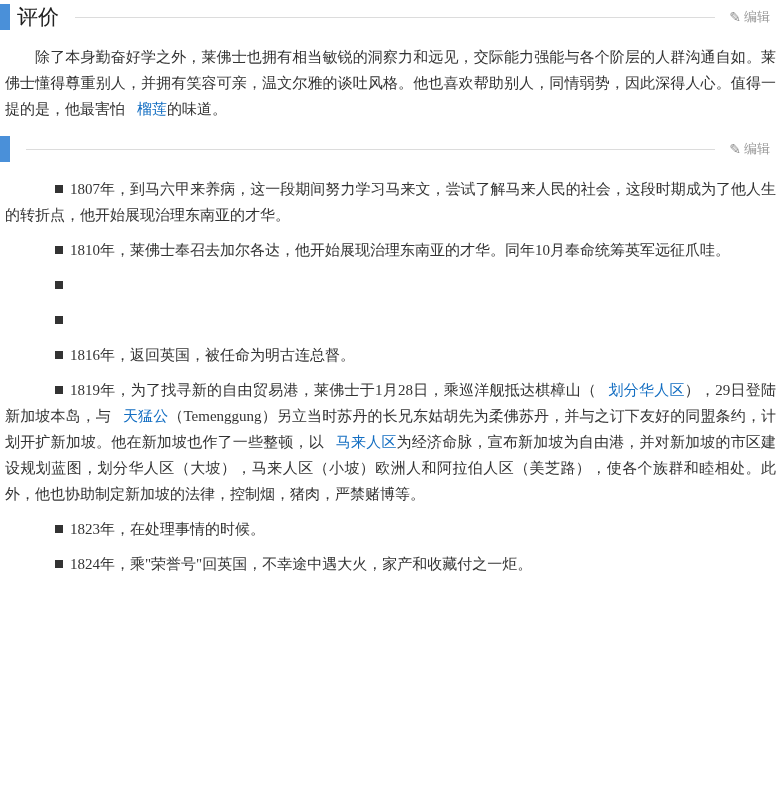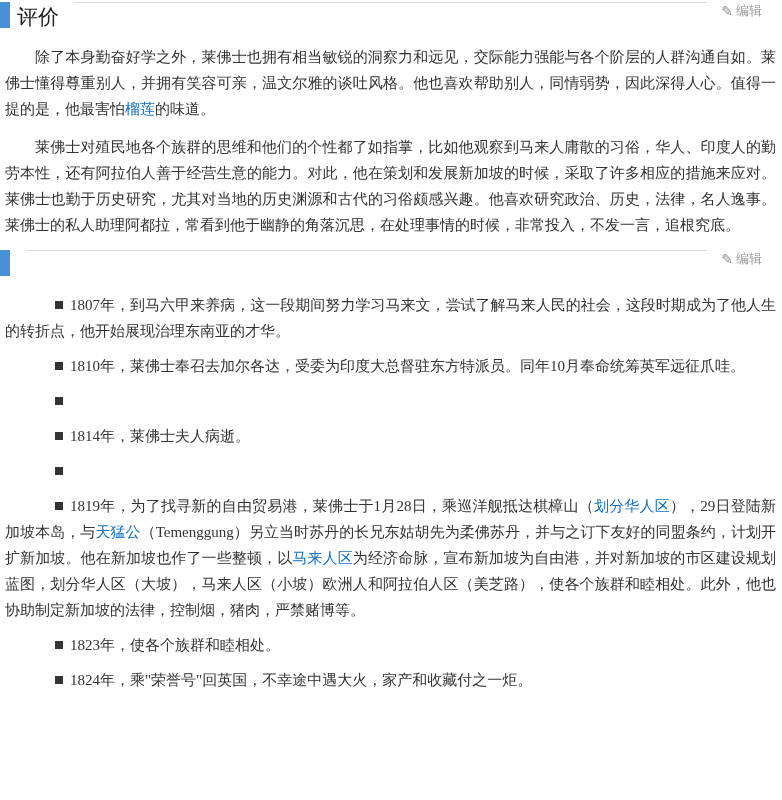--- a/index.html
+++ b/index.html
@@ -5,22 +5,22 @@
   * { box-sizing: border-box; }
   html, body { margin: 0; padding: 0; }
   body {
     width: 782px; height: 800px; overflow: hidden;
     background: #ffffff;
     font-family: "Liberation Serif", serif;
   }
   .page { width: 782px; }
 
   .section-header {
-    display: flex; align-items: flex-start;
-    height: 30px; margin: 2px 12px 12px 0;
+    display: flex; align-items: center;
+    height: 30px; margin: 2px 4px 12px 0;
   }
   .bar { width: 10px; height: 26px; background: #4a90d9; flex: none; }
   .section-title {
     font-family: "Liberation Sans", sans-serif;
     font-size: 21px; font-weight: 500; color: #222;
     margin: 0 0 0 7px; line-height: 30px; white-space: nowrap;
   }
   .rule { flex: 1; height: 1px; background: #dcdcdc; margin: 0 14px 0 16px; }
   .edit-link {
     display: flex; align-items: center; flex: none;
@@ -32,64 +32,63 @@
   .para {
     margin: 0 6px 12px 5px;
     font-size: 15px; line-height: 26px; color: #333;
     text-align: justify; text-indent: 2em;
   }
   .bullet { text-indent: 50px; margin-bottom: 9px; margin-top: 7px; }
   .sq {
     display: inline-block; width: 8px; height: 8px;
     background: #333; margin-right: 7px; vertical-align: 1px;
   }
-  a.link { color: #136ec2; text-decoration: none; cursor: pointer; }
+  a.link { color: #136ec2; text-decoration: none; cursor: pointer; padding-left: 12px; }
 </style>
 </head>
 <body>
 
 <div class="page">
 
   <section>
     <div class="section-header">
       <div class="bar"></div>
       <h2 class="section-title">评价</h2>
       <div class="rule"></div>
       <a class="edit-link">
         <span class="pencil">✎</span>
         <span>编辑</span>
       </a>
     </div>
     <p class="para">除了本身勤奋好学之外，莱佛士也拥有相当敏锐的洞察力和远见，交际能力强能与各个阶层的人群沟通自如。莱佛士懂得尊重别人，并拥有笑容可亲，温文尔雅的谈吐风格。他也喜欢帮助别人，同情弱势，因此深得人心。值得一提的是，他最害怕<a class="link">榴莲</a>的味道。</p>
-    <p class="para">莱佛士对殖民地各个族群的思维和他们的个性都了如指掌，比如他观察到马来人庸散的习俗，华人、印度人的勤劳本性，还有阿拉伯人善于经营生意的能力。对此，他在策划和发展新加坡的时候，采取了许多相应的措施来应对。莱佛士也勤于历史研究，尤其对当地的历史渊源和古代的习俗颇感兴趣。他喜欢研究政治、历史，法律，名人逸事。莱佛士的私人助理阿都拉，常看到他于幽静的角落沉思，在处理事情的时候，非常投入，不发一言，追根究底。</p>
   </section>
 
   <section>
     <div class="section-header">
       <div class="bar"></div>
       <div class="rule"></div>
       <a class="edit-link">
         <span class="pencil">✎</span>
         <span>编辑</span>
       </a>
     </div>
     <div id="event-list">
   <p class="para bullet"><span class="sq"></span><span class="rich">1807年，到马六甲来养病，这一段期间努力学习马来文，尝试了解马来人民的社会，这段时期成为了他人生的转折点，他开始展现治理东南亚的才华。</span></p>
 
-  <p class="para bullet"><span class="sq"></span><span class="rich">1810年，莱佛士奉召去加尔各达，受委为印度大总督驻东方特派员。同年10月奉命统筹英军远征爪哇。</span></p>
+  <p class="para bullet"><span class="sq"></span><span class="rich">1810年，莱佛士奉召去加尔各达，他开始展现治理东南亚的才华。同年10月奉命统筹英军远征爪哇。</span></p>
 
   <p class="para bullet"><span class="sq"></span></p>
 
-  <p class="para bullet"><span class="sq"></span><span class="rich">1814年，莱佛士夫人病逝。</span></p>
+  <p class="para bullet"><span class="sq"></span></p>
 
-  <p class="para bullet"><span class="sq"></span></p>
+  <p class="para bullet"><span class="sq"></span><span class="rich">1816年，返回英国，被任命为明古连总督。</span></p>
 
 
   <p class="para bullet"><span class="sq"></span><span class="rich">1819年，为了找寻新的自由贸易港，莱佛士于1月28日，乘巡洋舰抵达棋樟山（<a class="link">划分华人区</a>），29日登陆新加坡本岛，与<a class="link">天猛公</a>（Temenggung）另立当时苏丹的长兄东姑胡先为柔佛苏丹，并与之订下友好的同盟条约，计划开扩新加坡。他在新加坡也作了一些整顿，以<a class="link">马来人区</a>为经济命脉，宣布新加坡为自由港，并对新加坡的市区建设规划蓝图，划分华人区（大坡），马来人区（小坡）欧洲人和阿拉伯人区（美芝路），使各个族群和睦相处。此外，他也协助制定新加坡的法律，控制烟，猪肉，严禁赌博等。</span></p>
 
-  <p class="para bullet"><span class="sq"></span><span class="rich">1823年，使各个族群和睦相处。</span></p>
+  <p class="para bullet"><span class="sq"></span><span class="rich">1823年，在处理事情的时候。</span></p>
 
   <p class="para bullet"><span class="sq"></span><span class="rich">1824年，乘"荣誉号"回英国，不幸途中遇大火，家产和收藏付之一炬。</span></p>
 
 </div>
   </section>
 
 </div>
 
 </body></html>

